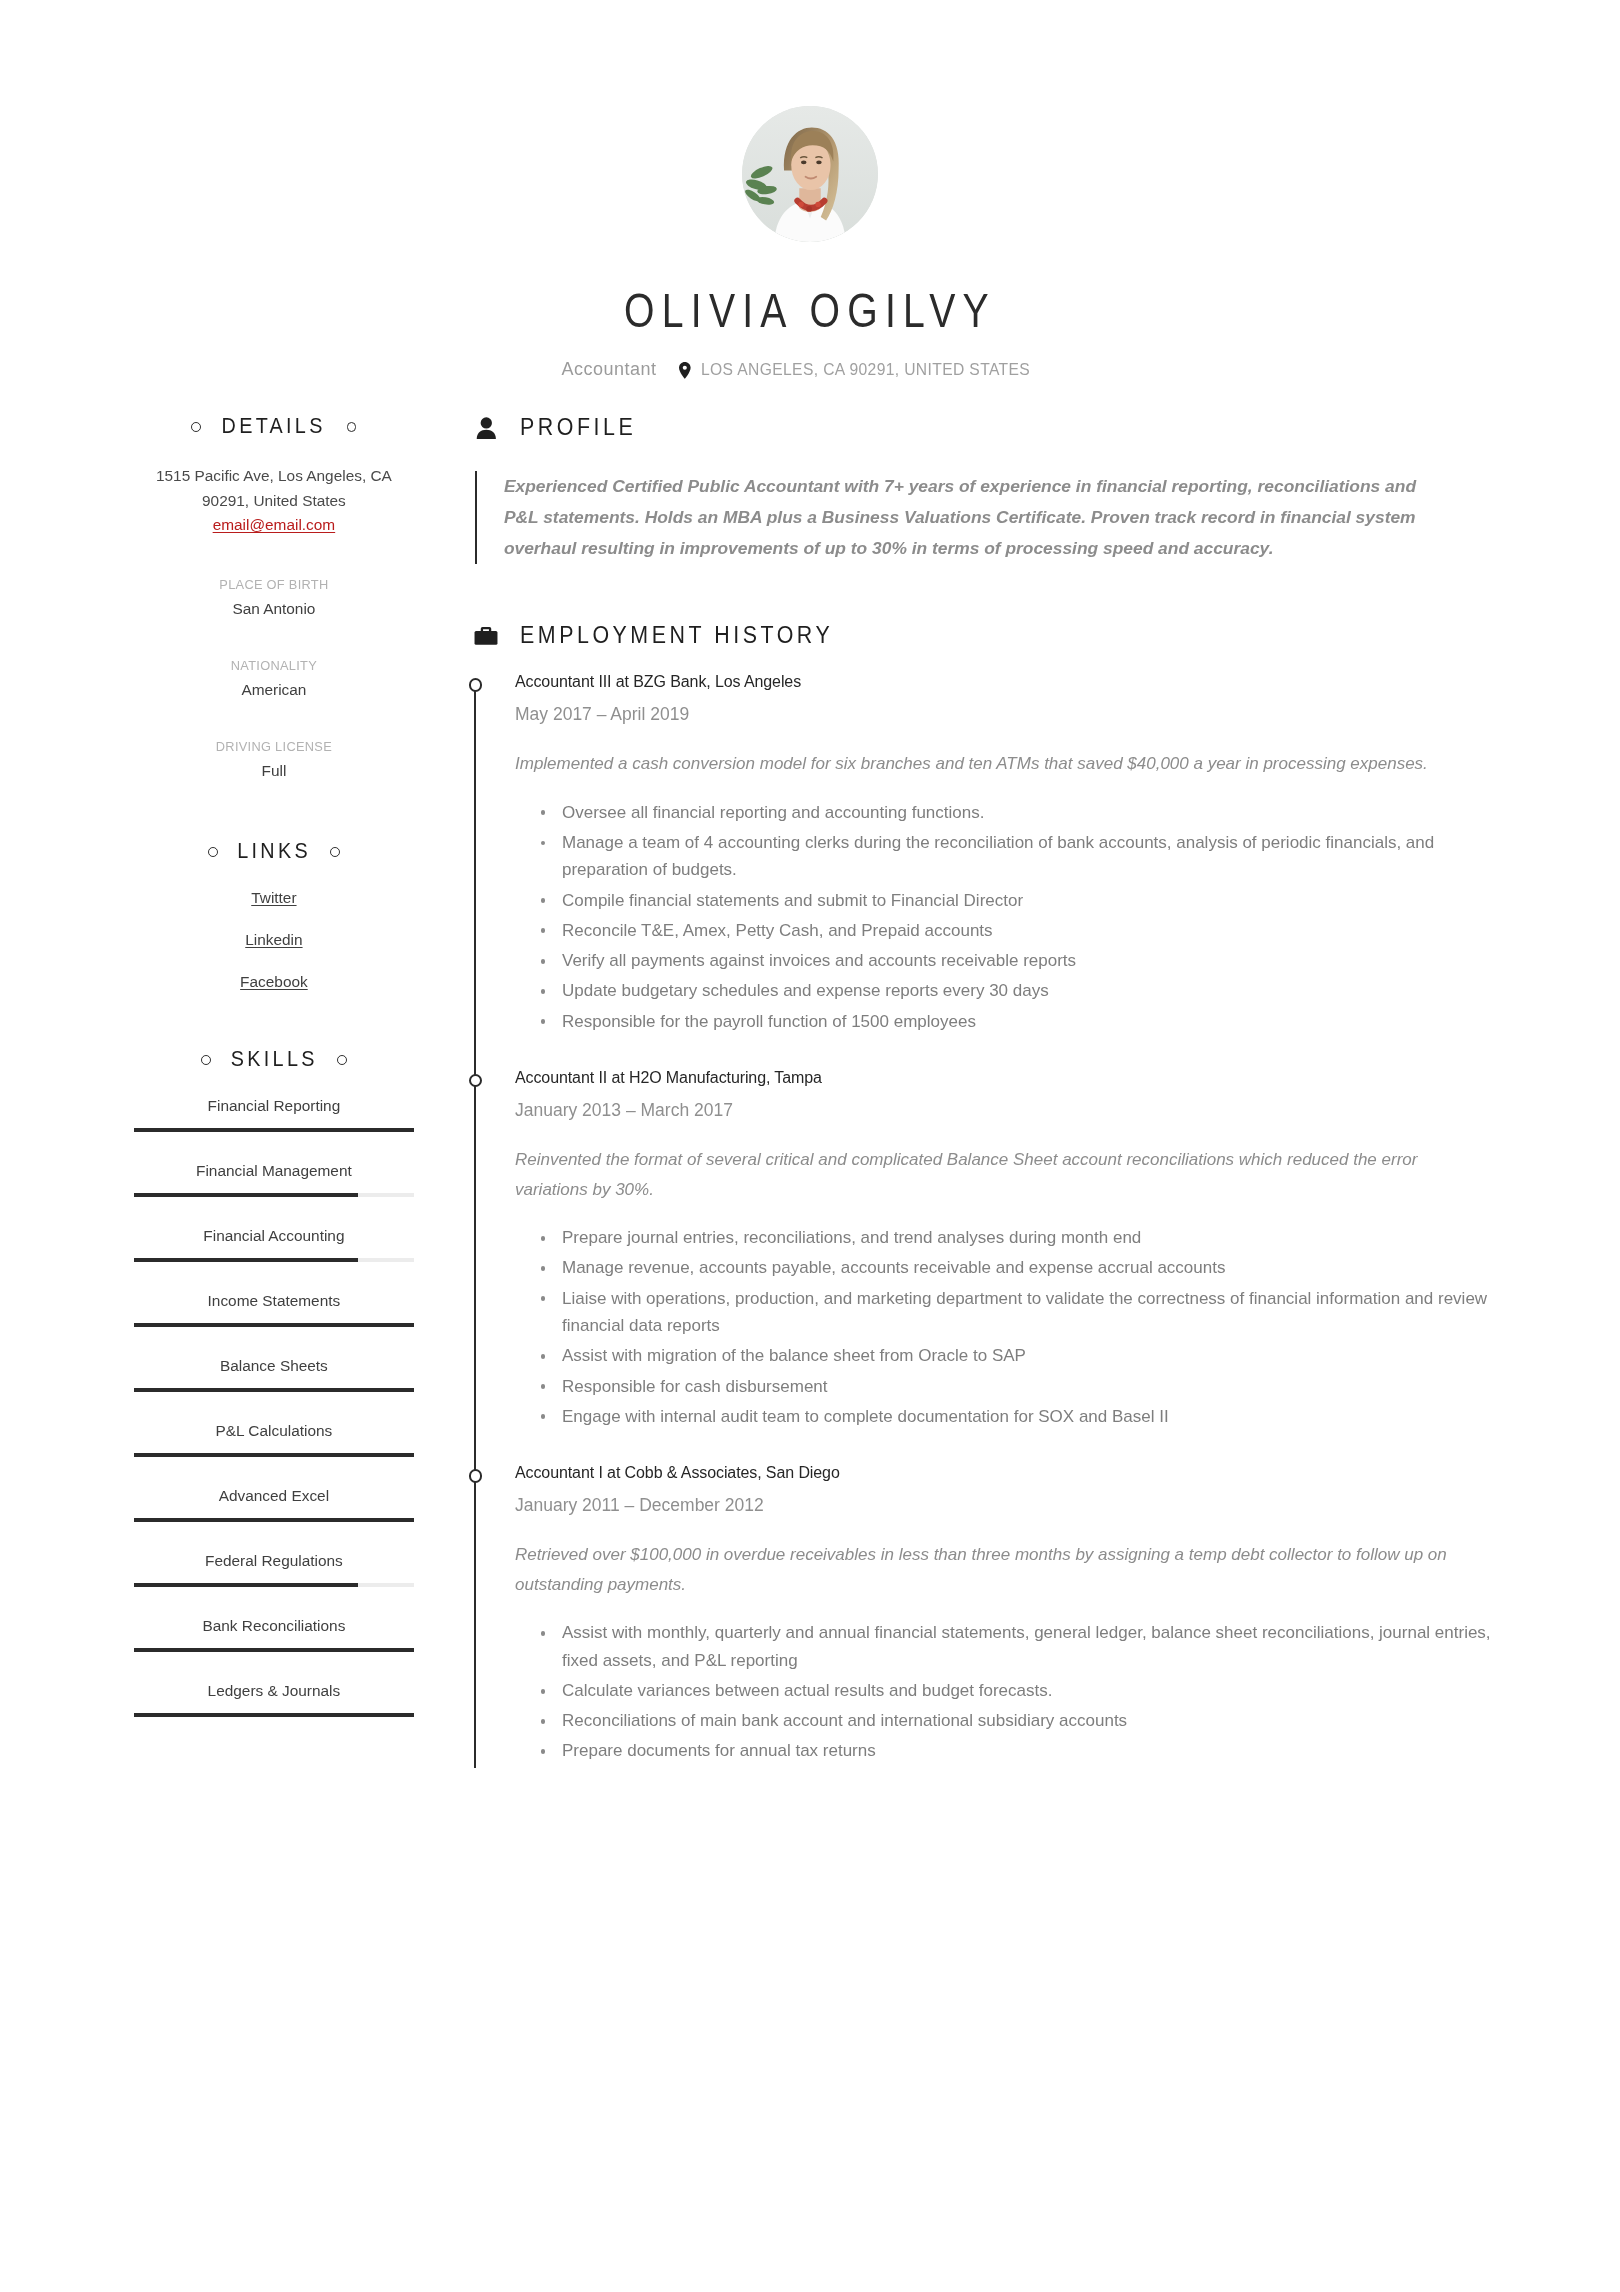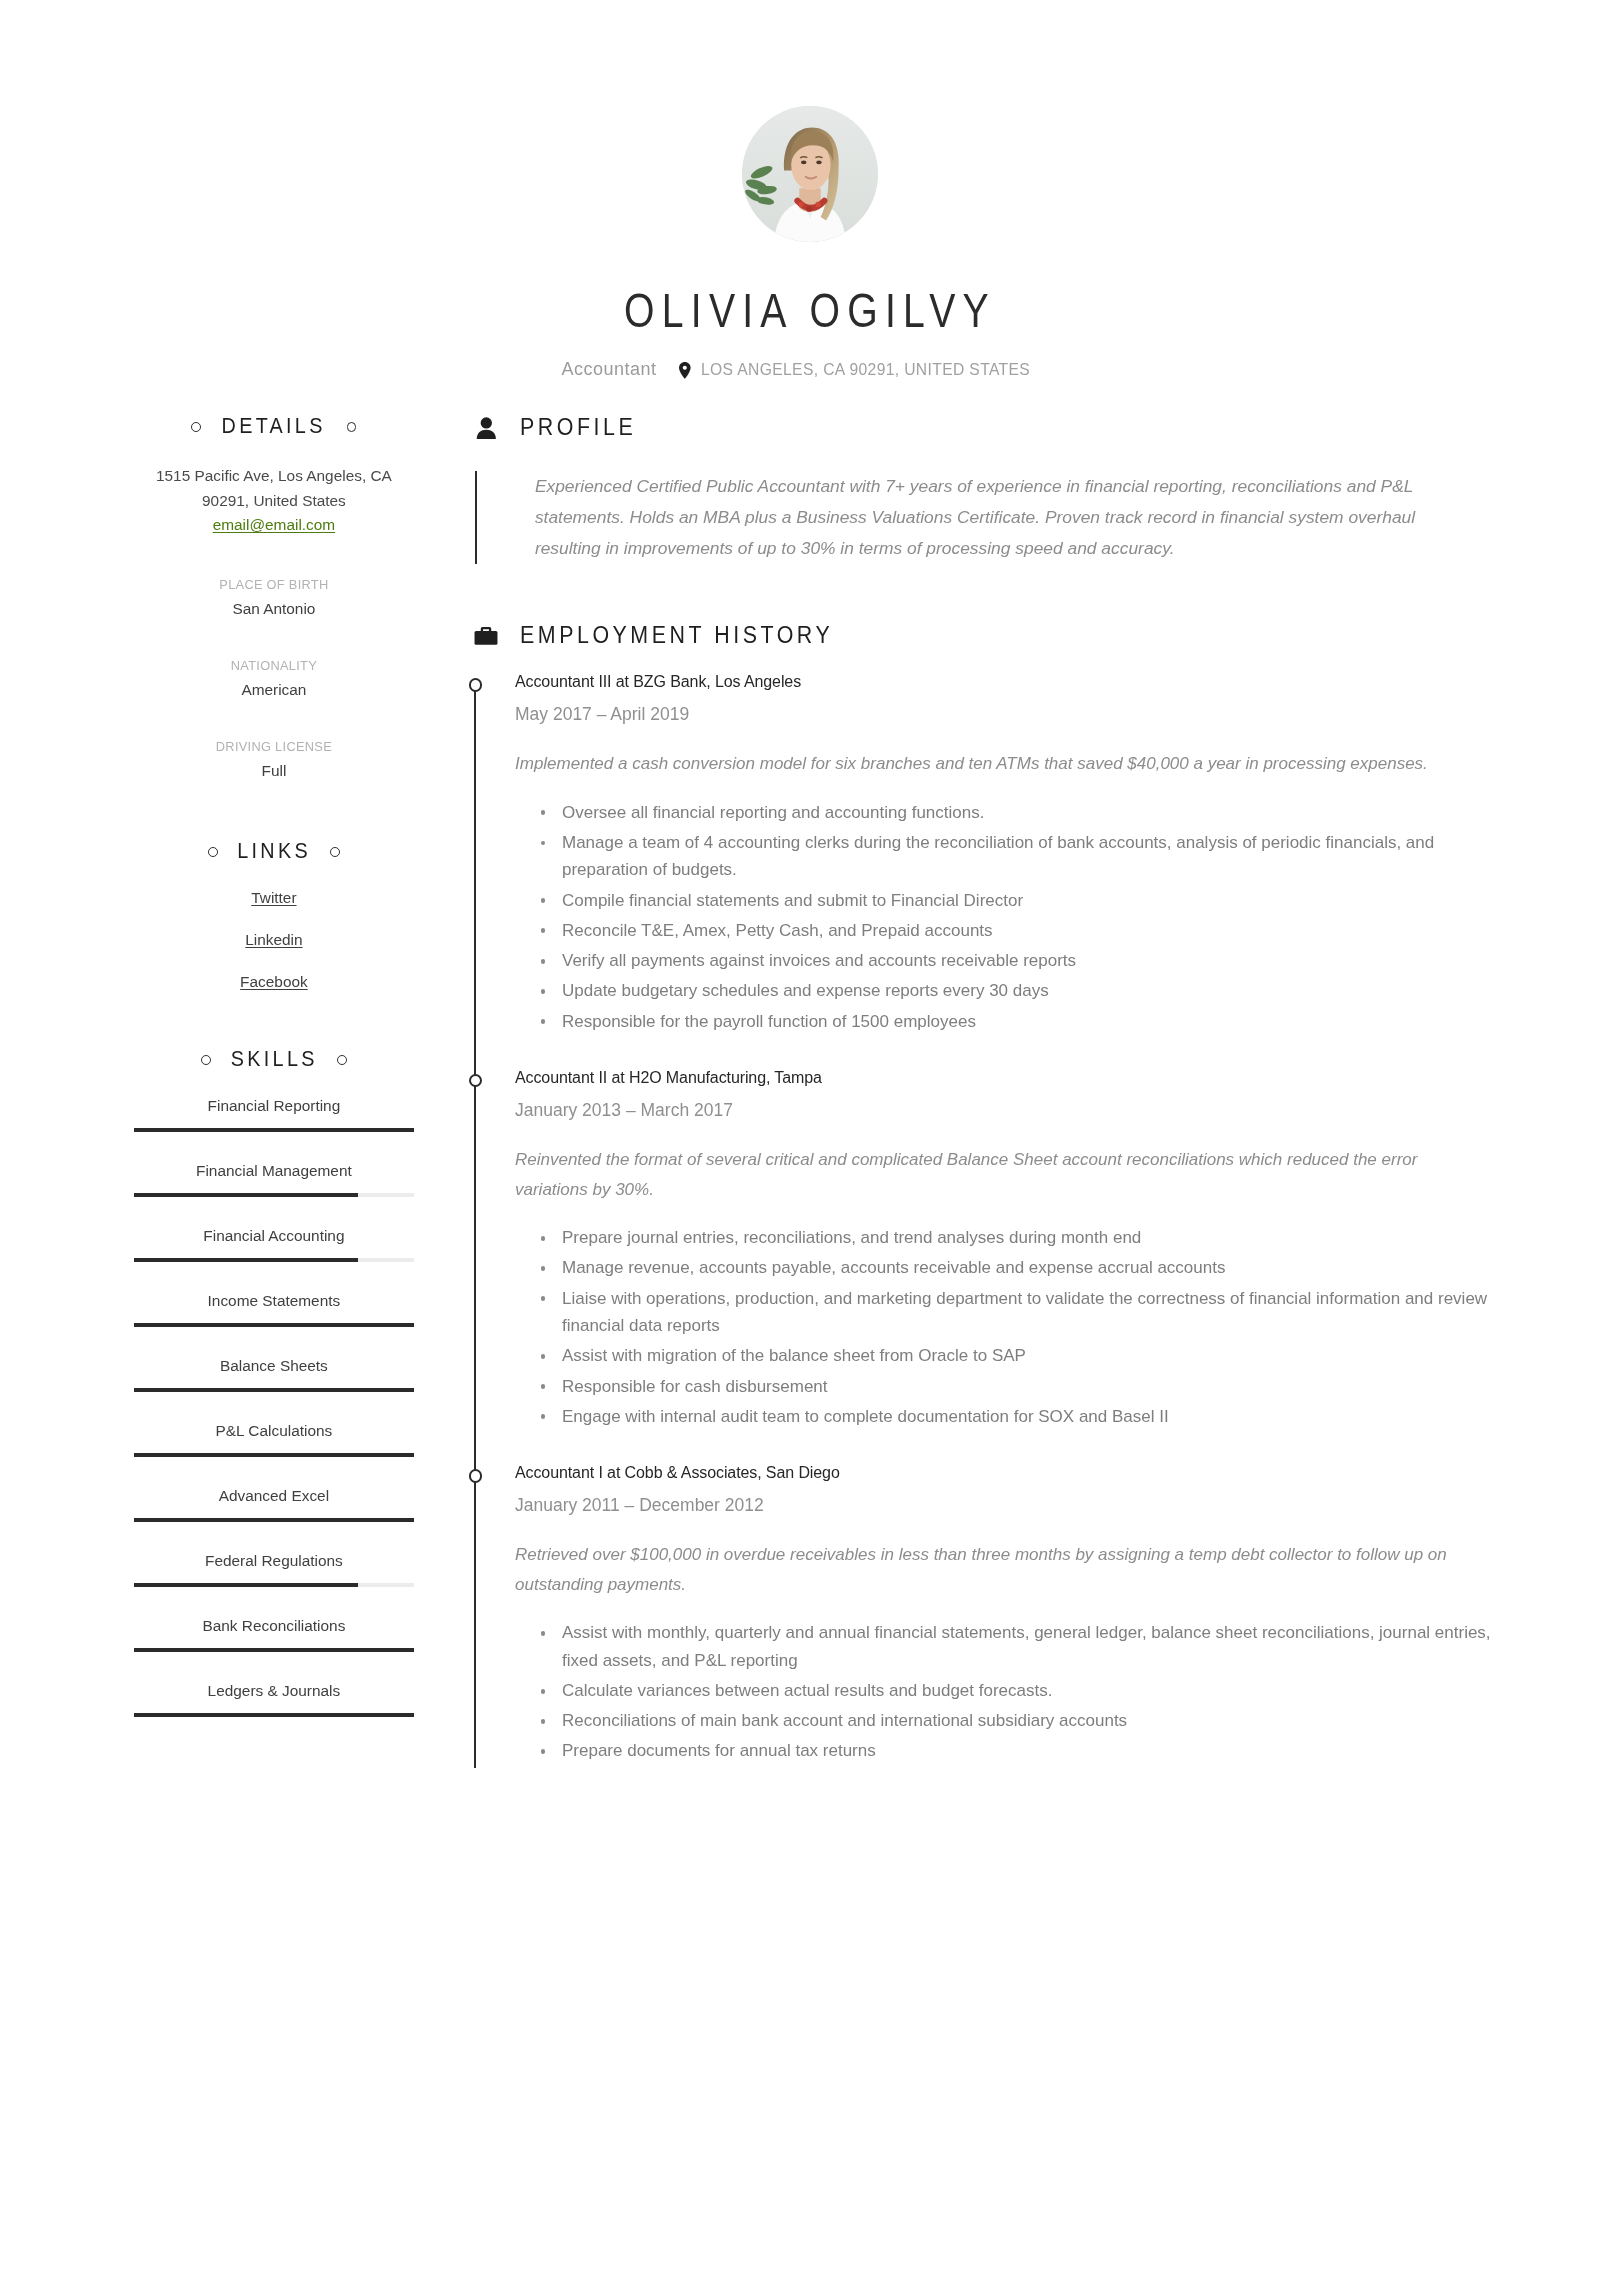--- a/index.html
+++ b/index.html
@@ -135,21 +135,21 @@
   .side-block + .side-block { margin-top: 47px; }
 
   .addr-line {
     font-size: 15.4px;
     line-height: 1.58;
     color: #4a4a4a;
   }
   .addr-email {
     font-size: 15.4px;
     line-height: 1.58;
-    color: #4d7c0f;
+    color: #b91c1c;
     text-decoration: underline;
     text-underline-offset: 1.8px;
   }
 
   .kv { margin-top: 40px; }
   .kv-label {
     font-size: 12.8px;
     color: #b2b2b2;
     letter-spacing: 0.3px;
     margin-bottom: 8px;
@@ -211,22 +211,23 @@
     color: #1f1f1f;
     font-weight: 400;
     transform: scaleX(0.93);
     transform-origin: left center;
   }
 
   
   .profile-body {
     margin-top: 29.6px;
     margin-left: 0.9px;
-    padding-left: 58px;
+    padding-left: 27px;
     border-left: 2.2px solid #2b2b2b;
+    font-weight: bold;
   }
   .profile-text {
     font-style: italic;
     font-size: 17.4px;
     line-height: 1.78;
     color: #8c8c8c;
     max-width: 936px;
   }
 
   

